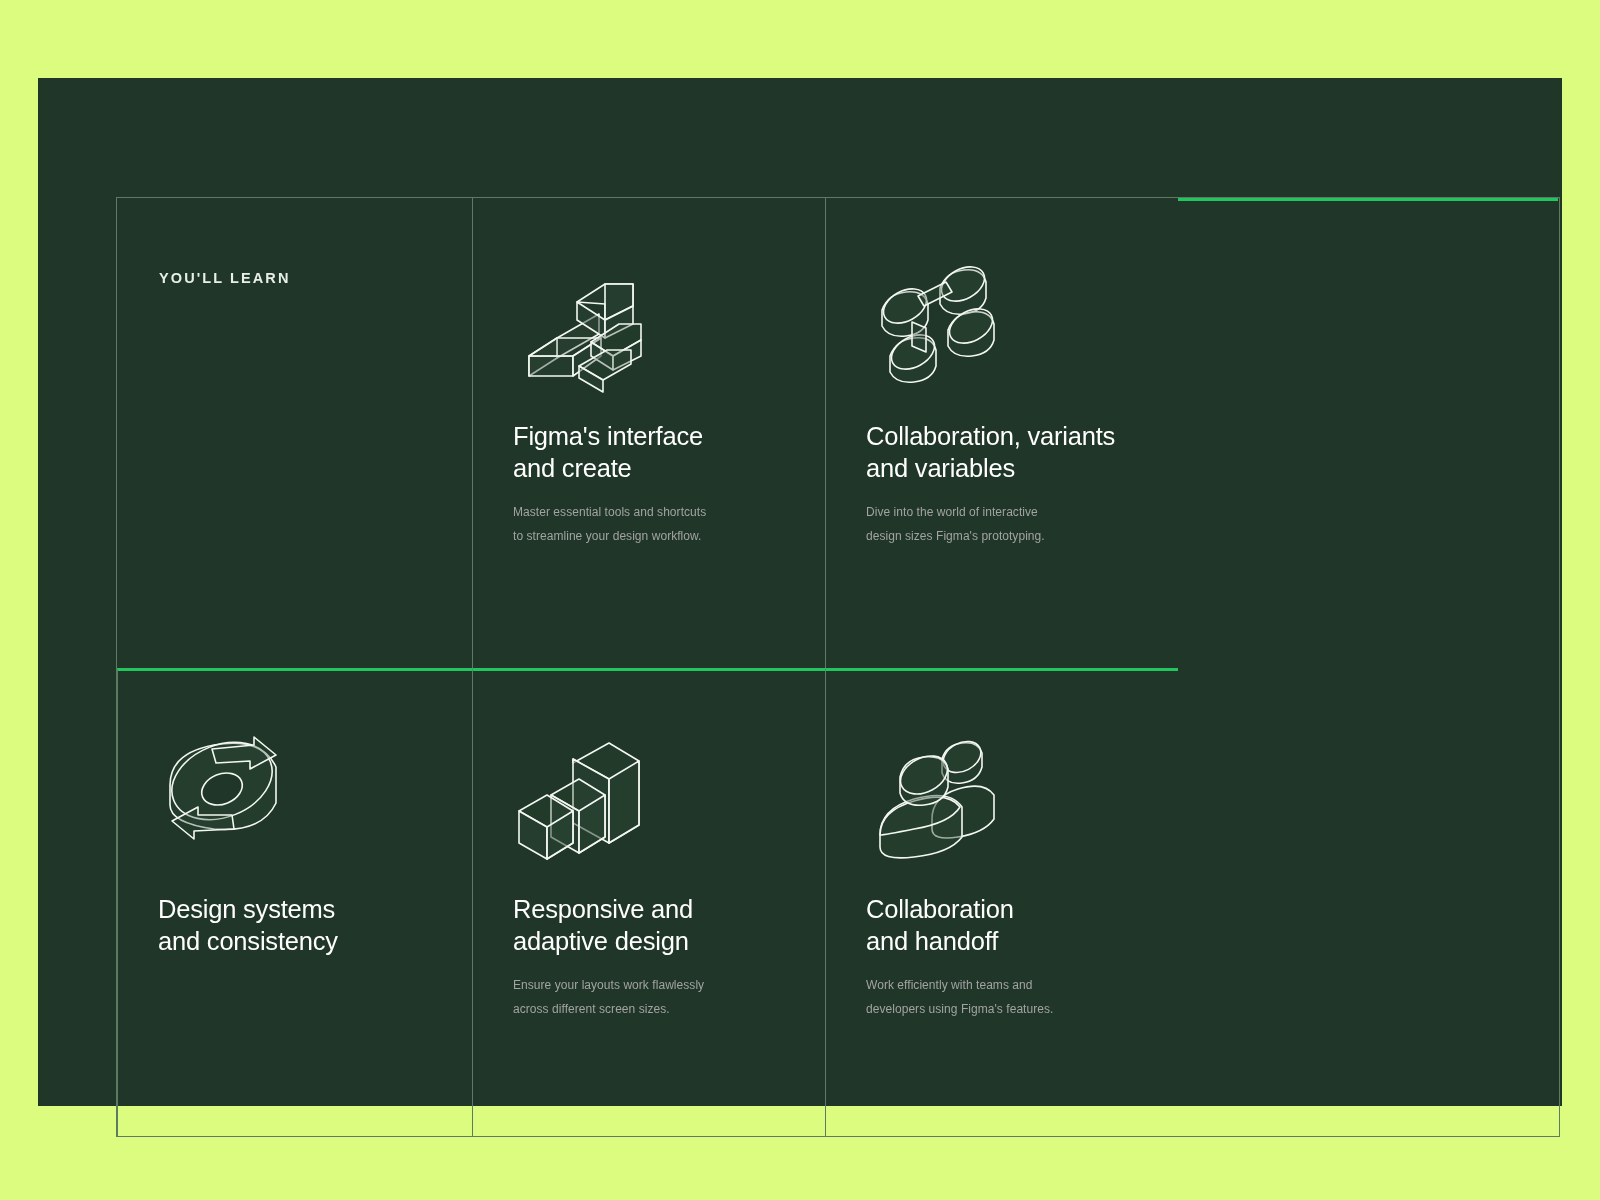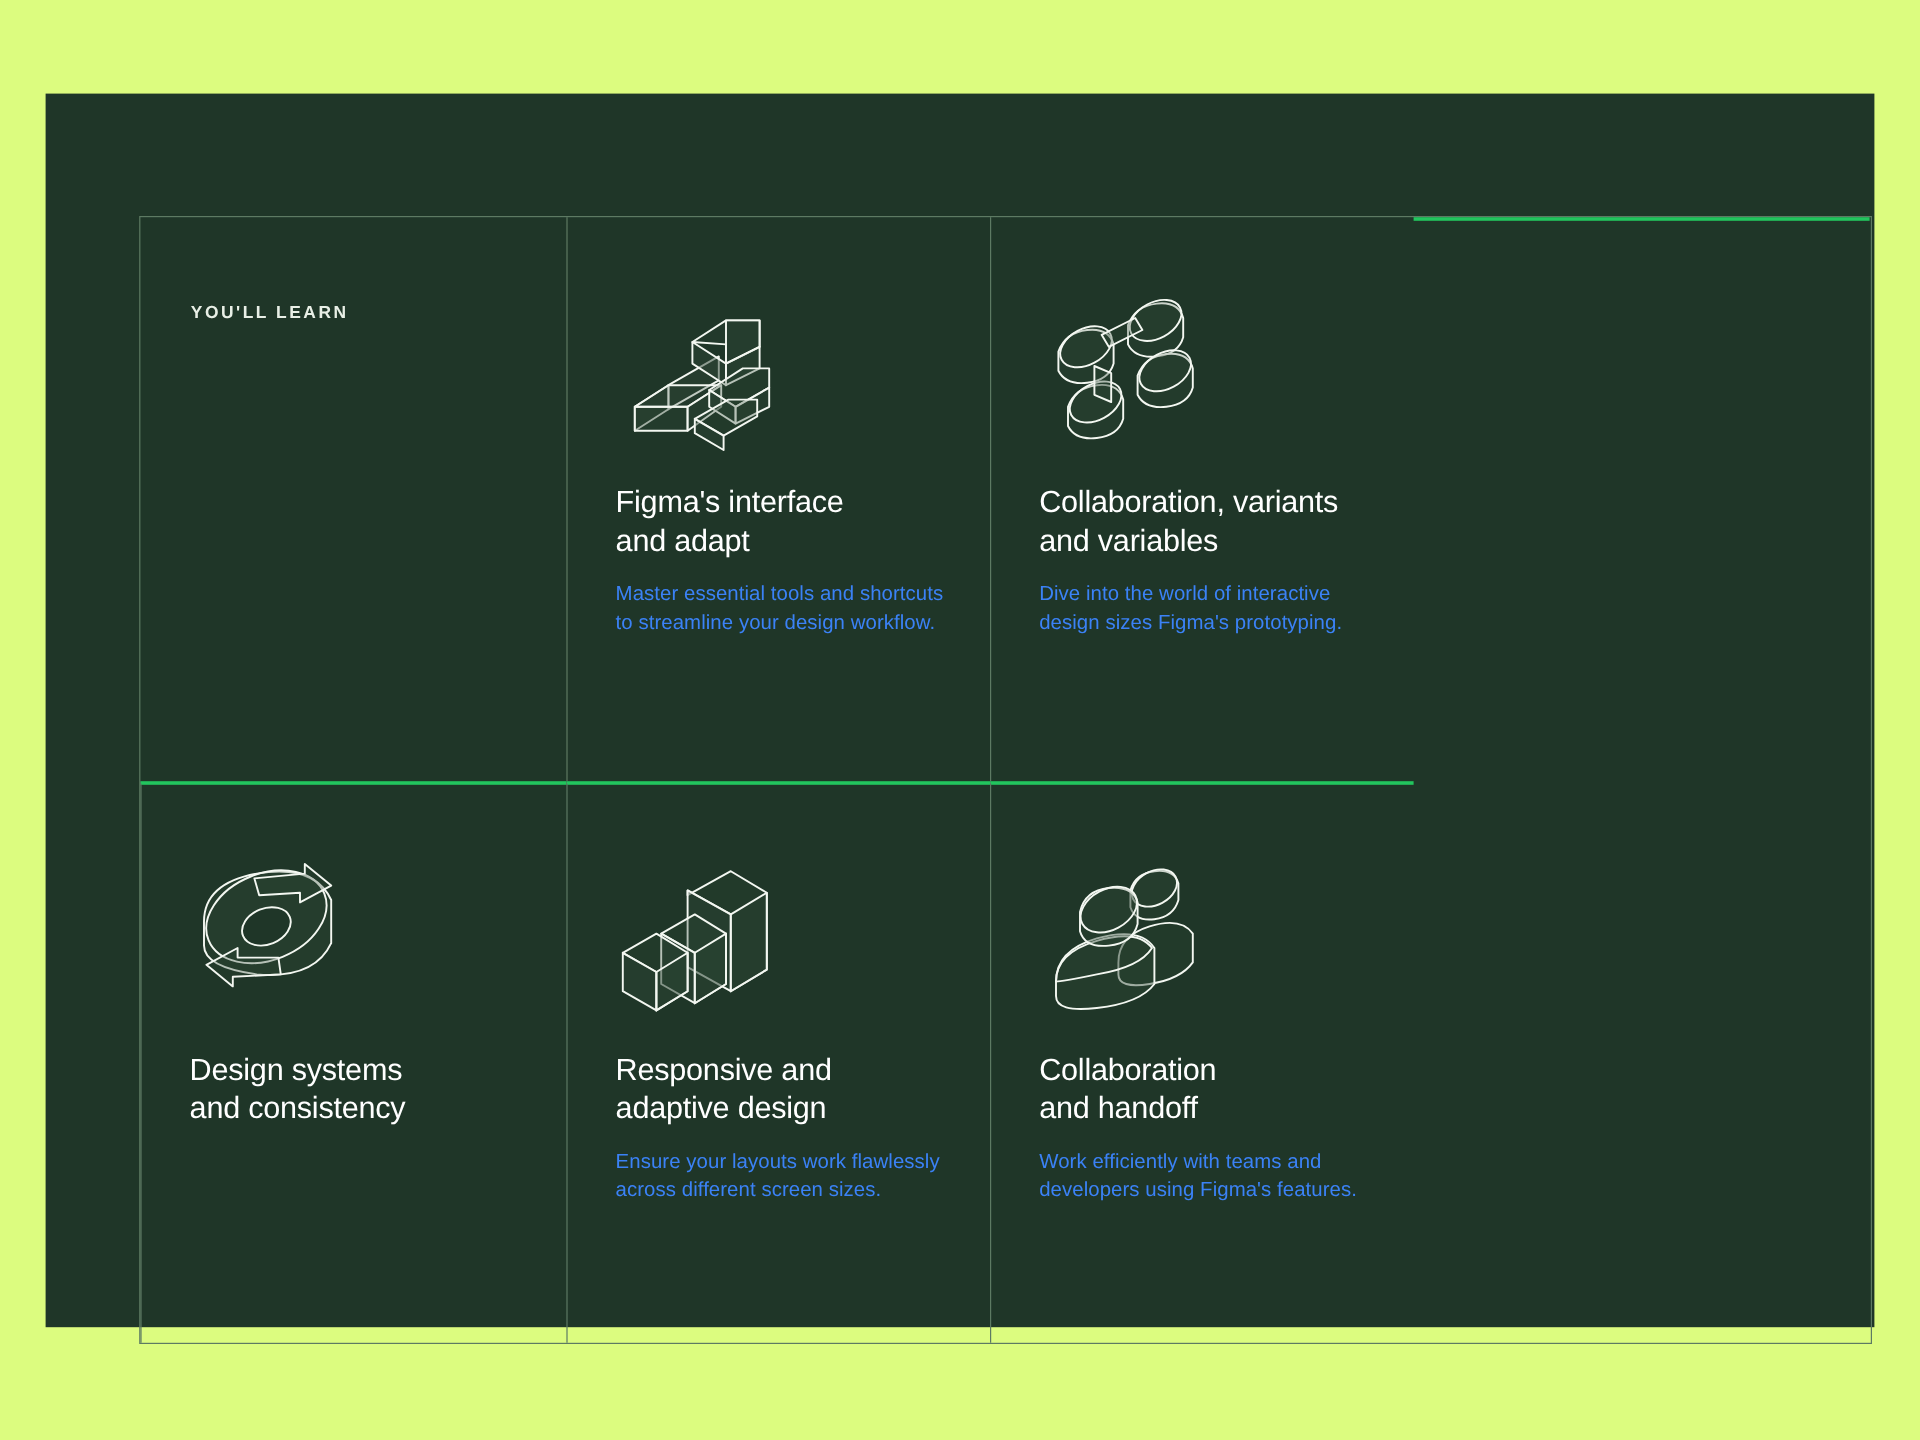--- a/index.html
+++ b/index.html
@@ -30,21 +30,21 @@
     top: 78px;
     width: 1524px;
     height: 1028px;
     background: #1f3628;
   }
 
   
   .grid-wrap {
     position: absolute;
     left: 78px;
-    top: 102px;
+    top: 119px;
     width: 1444px;
     height: 940px;
     border: 1px solid #5d7a63;
   }
 
   .grid {
     display: grid;
     grid-template-columns: 355px 353px 353px 380px;
     grid-template-rows: 470px 468px;
     width: 100%;
@@ -94,22 +94,22 @@
     color: #ffffff;
     font-size: 25.5px;
     line-height: 31.5px;
     font-weight: 400;
     letter-spacing: -0.2px;
     white-space: pre-line;
     margin-bottom: 16px;
   }
 
   .card-desc {
-    color: #3b82f6;
-    font-size: 17px;
+    color: #a3a3a3;
+    font-size: 12px;
     line-height: 24px;
     font-weight: 400;
     letter-spacing: 0.05px;
     white-space: pre-line;
   }
 
   
   .iso {
     fill: #2b4433;
     fill-opacity: 0.55;
@@ -148,21 +148,21 @@
                   <path d="M92 60 L120 46 L120 64 L92 78 Z" fill-opacity="0.5"></path>
                   <path d="M78 82 L106 64 L128 64 L128 80 L100 96 Z" fill-opacity="0.3"></path>
                   <path d="M78 82 L78 96 L100 110 L100 96 Z" fill-opacity="0.5"></path>
                   <path d="M100 96 L128 80 L128 96 L100 110 Z" fill-opacity="0.45"></path>
                   <path d="M66 106 L94 90 L118 90 L118 104 L90 120 Z" fill-opacity="0.3"></path>
                   <path d="M66 106 L66 118 L90 132 L90 120 Z" fill-opacity="0.5"></path>
                 </g>
               </svg>
             </div>
             <div class="card-title">Figma's interface
-and adapt</div>
+and create</div>
             <div class="card-desc">Master essential tools and shortcuts
 to streamline your design workflow.</div>
           </div>
         </div>
 
 
         <div class="cell vline">
           <div class="card">
             <div class="icon-box">
               <svg viewBox="0 0 140 125" width="140" height="125">

